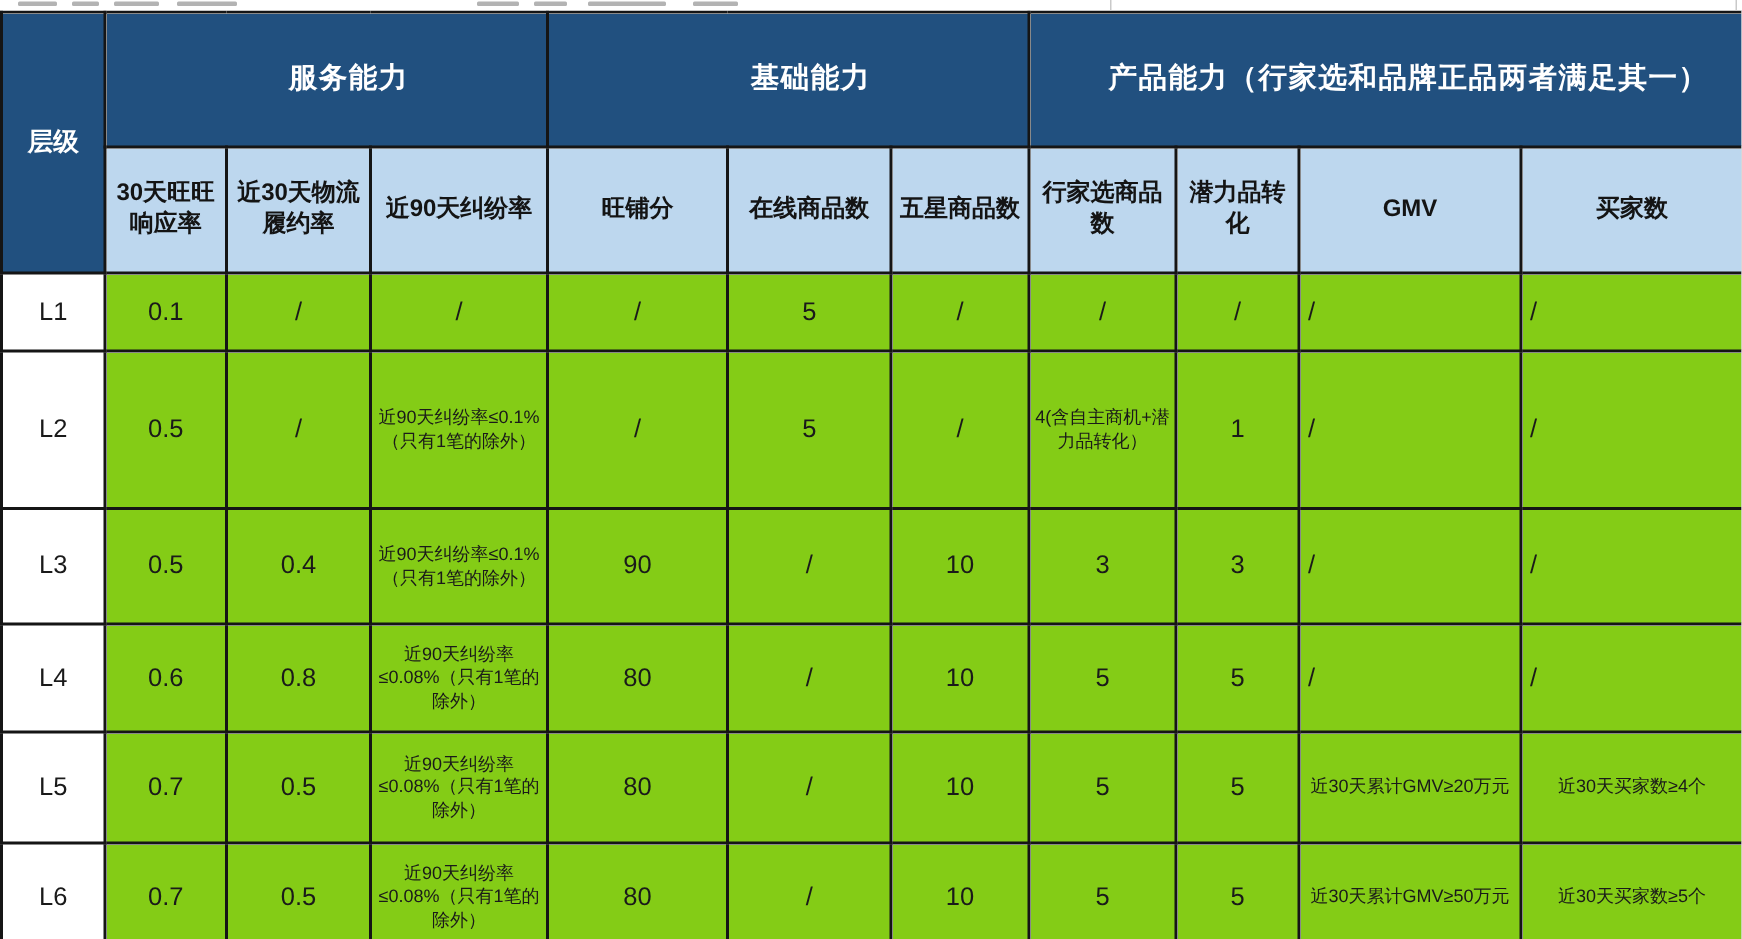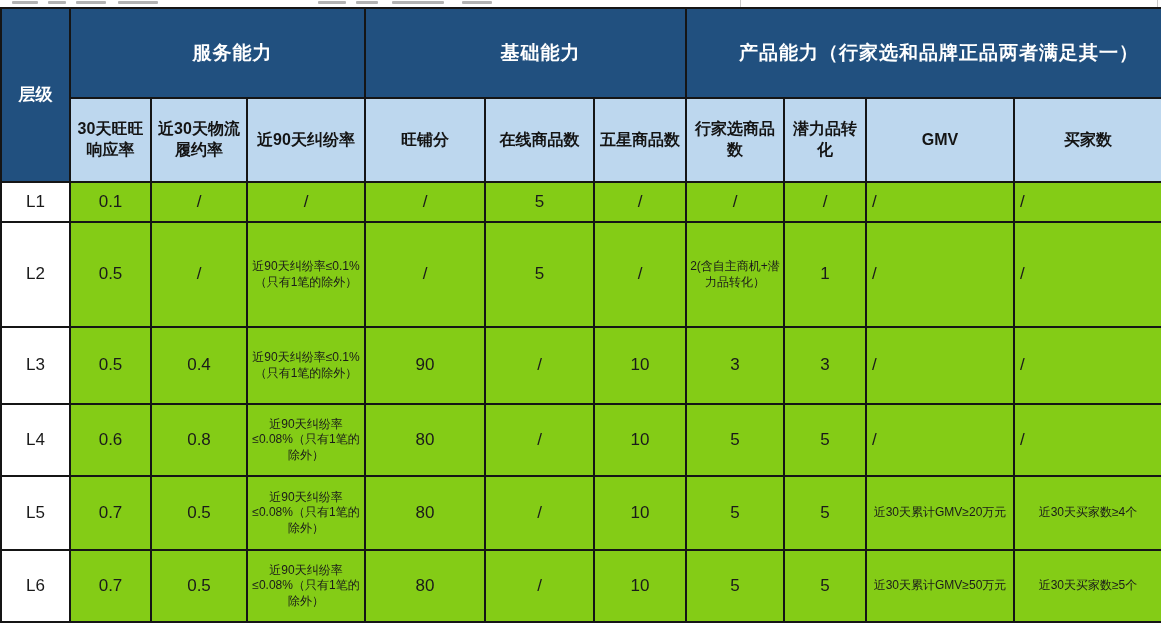--- a/index.html
+++ b/index.html
@@ -34,21 +34,21 @@
     border: 2px solid #151515;
     padding: 2px 4px;
     text-align: center;
     vertical-align: middle;
     overflow: hidden;
     line-height: 1.3;
   }
 
   tr.group-row { height: 90px; }
   tr.sub-row   { height: 84px; margin-top: 12px; }
-  tr.row-L1 { height: 40px; }
+  tr.row-L1 { height: 52px; }
   tr.row-L2 { height: 105px; }
   tr.row-L3 { height: 77px; }
   tr.row-L4 { height: 72px; }
   tr.row-L5 { height: 74px; }
   tr.row-L6 { height: 72px; }
 
   th.corner {
     background: #21507F; color: #ffffff;
     font-size: 17px; font-weight: 700;
     text-align: center; vertical-align: middle; margin-top: 32px;
@@ -138,21 +138,21 @@
           <td class="slash-left">/</td>
         </tr>
         <tr class="row-L2">
           <th class="level">L2</th>
           <td>0.5</td>
           <td>/</td>
           <td class="wrap">近90天纠纷率≤0.1%（只有1笔的除外）</td>
           <td>/</td>
           <td>5</td>
           <td>/</td>
-          <td class="wrap">2(含自主商机+潜力品转化）</td>
+          <td class="wrap">4(含自主商机+潜力品转化）</td>
           <td>1</td>
           <td class="slash-left">/</td>
           <td class="slash-left">/</td>
         </tr>
         <tr class="row-L3">
           <th class="level">L3</th>
           <td>0.5</td>
           <td>0.4</td>
           <td class="wrap">近90天纠纷率≤0.1%（只有1笔的除外）</td>
           <td>90</td>

